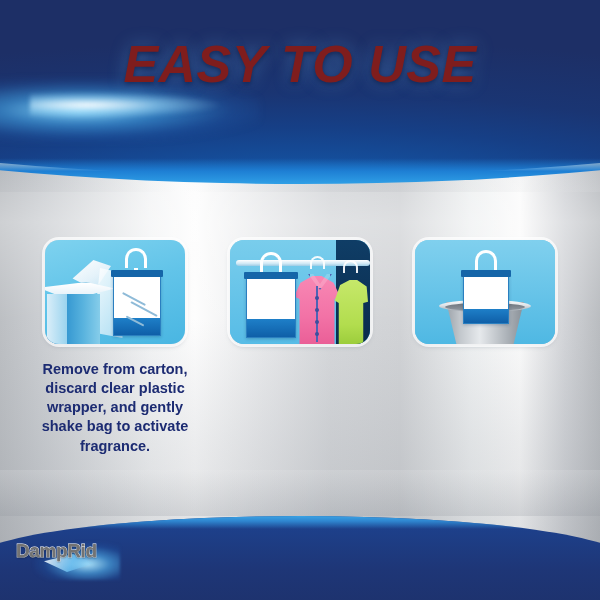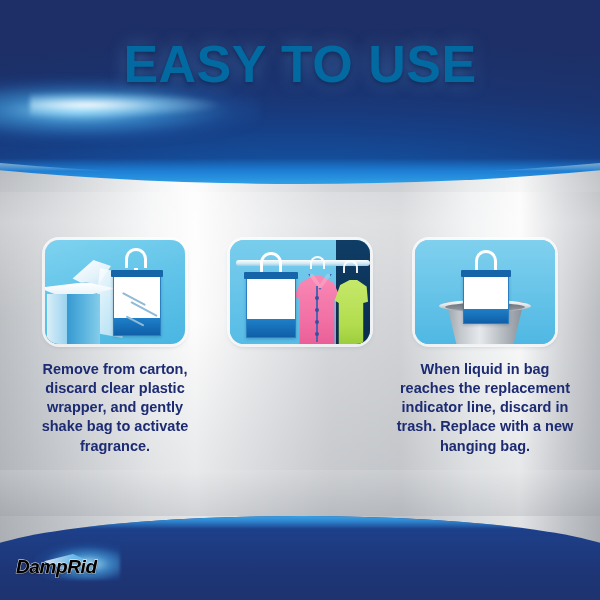--- a/index.html
+++ b/index.html
@@ -90,23 +90,24 @@
     width: 190px; height: 26px;
     background: radial-gradient(ellipse at 30% 50%, rgba(255,255,255,0.95) 0%, rgba(175,230,255,0.5) 38%, rgba(120,200,250,0) 72%);
     filter: blur(2px);
     pointer-events: none;
   }
   .title {
     position: absolute;
     left: 0; top: 34px;
     width: 600px;
     text-align: center;
-    color: #0369a1;
+    color: #7f1d1d;
     font-size: 52px;
     font-weight: bold;
+    font-style: italic;
     letter-spacing: 0.5px;
     white-space: nowrap;
     text-shadow:
       0 2px 5px rgba(6,22,60,0.55),
       0 0 18px rgba(120,200,255,0.35);
   }
 
   
   .footer {
     position: absolute;
@@ -140,25 +141,24 @@
     position: absolute;
     left: 30px; top: 22px;
     width: 50px; height: 18px;
     background: linear-gradient(115deg, rgba(255,255,255,0.9), rgba(120,205,250,0.7) 55%, rgba(40,130,210,0) 100%);
     -webkit-clip-path: polygon(0 40%, 58% 0, 100% 52%, 46% 100%);
     clip-path: polygon(0 40%, 58% 0, 100% 52%, 46% 100%);
     filter: blur(0.6px);
   }
   .logo-text {
     position: absolute;
-    left: 2px; top: 24px;
+    left: 2px; top: 8px;
     font-size: 19px;
     font-weight: bold;
-    font-style: italic;
-    color: #000000;
+    color: #737373;
     letter-spacing: -0.4px;
     -webkit-text-stroke: 1px #ffffff;
     paint-order: stroke fill;
     text-shadow: 0 1px 2px rgba(0,0,0,0.45);
     white-space: nowrap;
   }
 
   
   .steps {
     position: absolute;
@@ -451,21 +451,20 @@
         <div class="p3-wall"></div>
         <div class="p3-can"></div>
         <div class="p3-can-rim"></div>
         <div class="p3-can-hole"></div>
         <div class="hook p3-hook"></div>
         <div class="bag p3-bag">
           <div class="bag-top"></div>
           <div class="bag-liquid"></div>
         </div>
       </div>
-      <div class="caption">When liquid in bag reaches the replacement indicator line, discard in trash. Replace with a new hanging bag.</div>
     </div>
 
   </div>
 
   <div class="footer"></div>
   <div class="footer-rim"></div>
   <div class="logo-wrap">
     <div class="logo-swoosh"></div>
     <div class="logo-swoosh2"></div>
     <div class="logo-text">DampRid</div>

